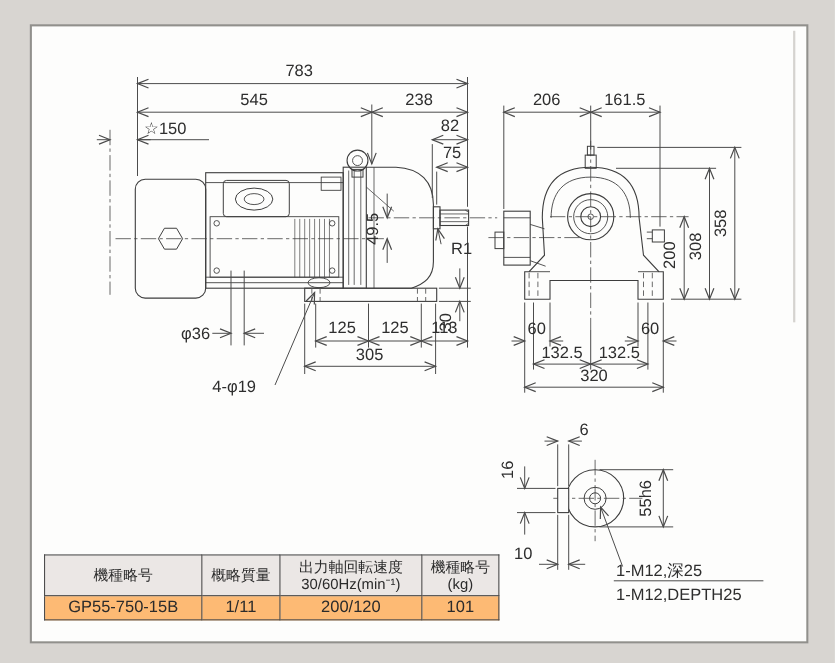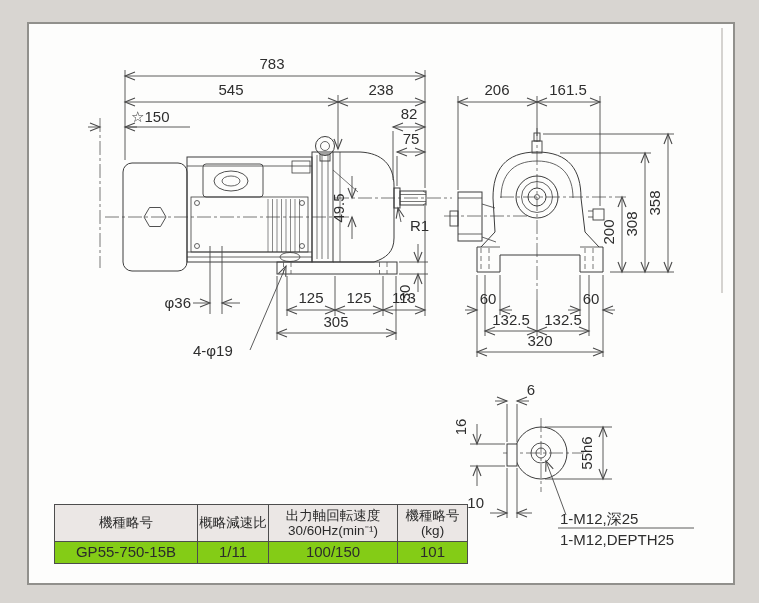--- a/index.html
+++ b/index.html
@@ -15,30 +15,30 @@
   .scan-streak{
     position:absolute;left:721px;top:28px;width:2px;height:265px;
     background:#cbc8c4;opacity:.8;
   }
   svg.drawing{position:absolute;left:0;top:0;z-index:2;}
   svg text{
     font-family:"Liberation Sans", sans-serif;
     font-size:15px;fill:#2e2e2e;
   }
   .spec-table{
-    position:absolute;left:54px;top:504px;z-index:3;
+    position:absolute;left:40px;top:504px;z-index:3;
     border-collapse:collapse;table-layout:fixed;
     font-family:"Liberation Sans", sans-serif;color:#2b2b2b;
   }
   .spec-table td{
     border:1.5px solid #4d4d4d;text-align:center;vertical-align:middle;
     padding:0;line-height:1.12;
   }
   .spec-table .hdr{background:#ebe7e5;font-size:13.5px;height:36px;}
-  .spec-table .dat{background:#84cc16;font-size:15px;height:21px;}
+  .spec-table .dat{background:#fdba74;font-size:15px;height:21px;}
   .c1{width:142px}.c2{width:70px}.c3{width:128px}.c4{width:69px}
 </style>
 </head>
 <body>
 
 <div class="page"></div>
 <div class="scan-streak"></div>
 
 <svg class="drawing" width="759" height="603" viewBox="0 0 759 603">
   <defs>
@@ -248,30 +248,30 @@
     <text transform="translate(592,453) rotate(-90)" text-anchor="middle">55h6</text>
     <text x="560" y="524" text-anchor="start">1-M12,深25</text>
     <text x="560" y="545" text-anchor="start">1-M12,DEPTH25</text>
   </g>
 </svg>
 
 <table class="spec-table">
   <tbody>
       <tr>
     <td class="hdr c1">機種略号</td>
-    <td class="hdr c2">概略減速比</td>
+    <td class="hdr c2">概略質量</td>
     <td class="hdr c3">
       <div>出力軸回転速度</div>
       <div>30/60Hz(min⁻¹)</div>
     </td>
     <td class="hdr c4">
       <div>機種略号</div>
       <div>(kg)</div>
     </td>
   </tr>
   <tr>
     <td class="dat c1">GP55-750-15B</td>
     <td class="dat c2">1/11</td>
-    <td class="dat c3">100/150</td>
+    <td class="dat c3">200/120</td>
     <td class="dat c4">101</td>
   </tr>
 </tbody>
   </table>
 
 </body></html>

